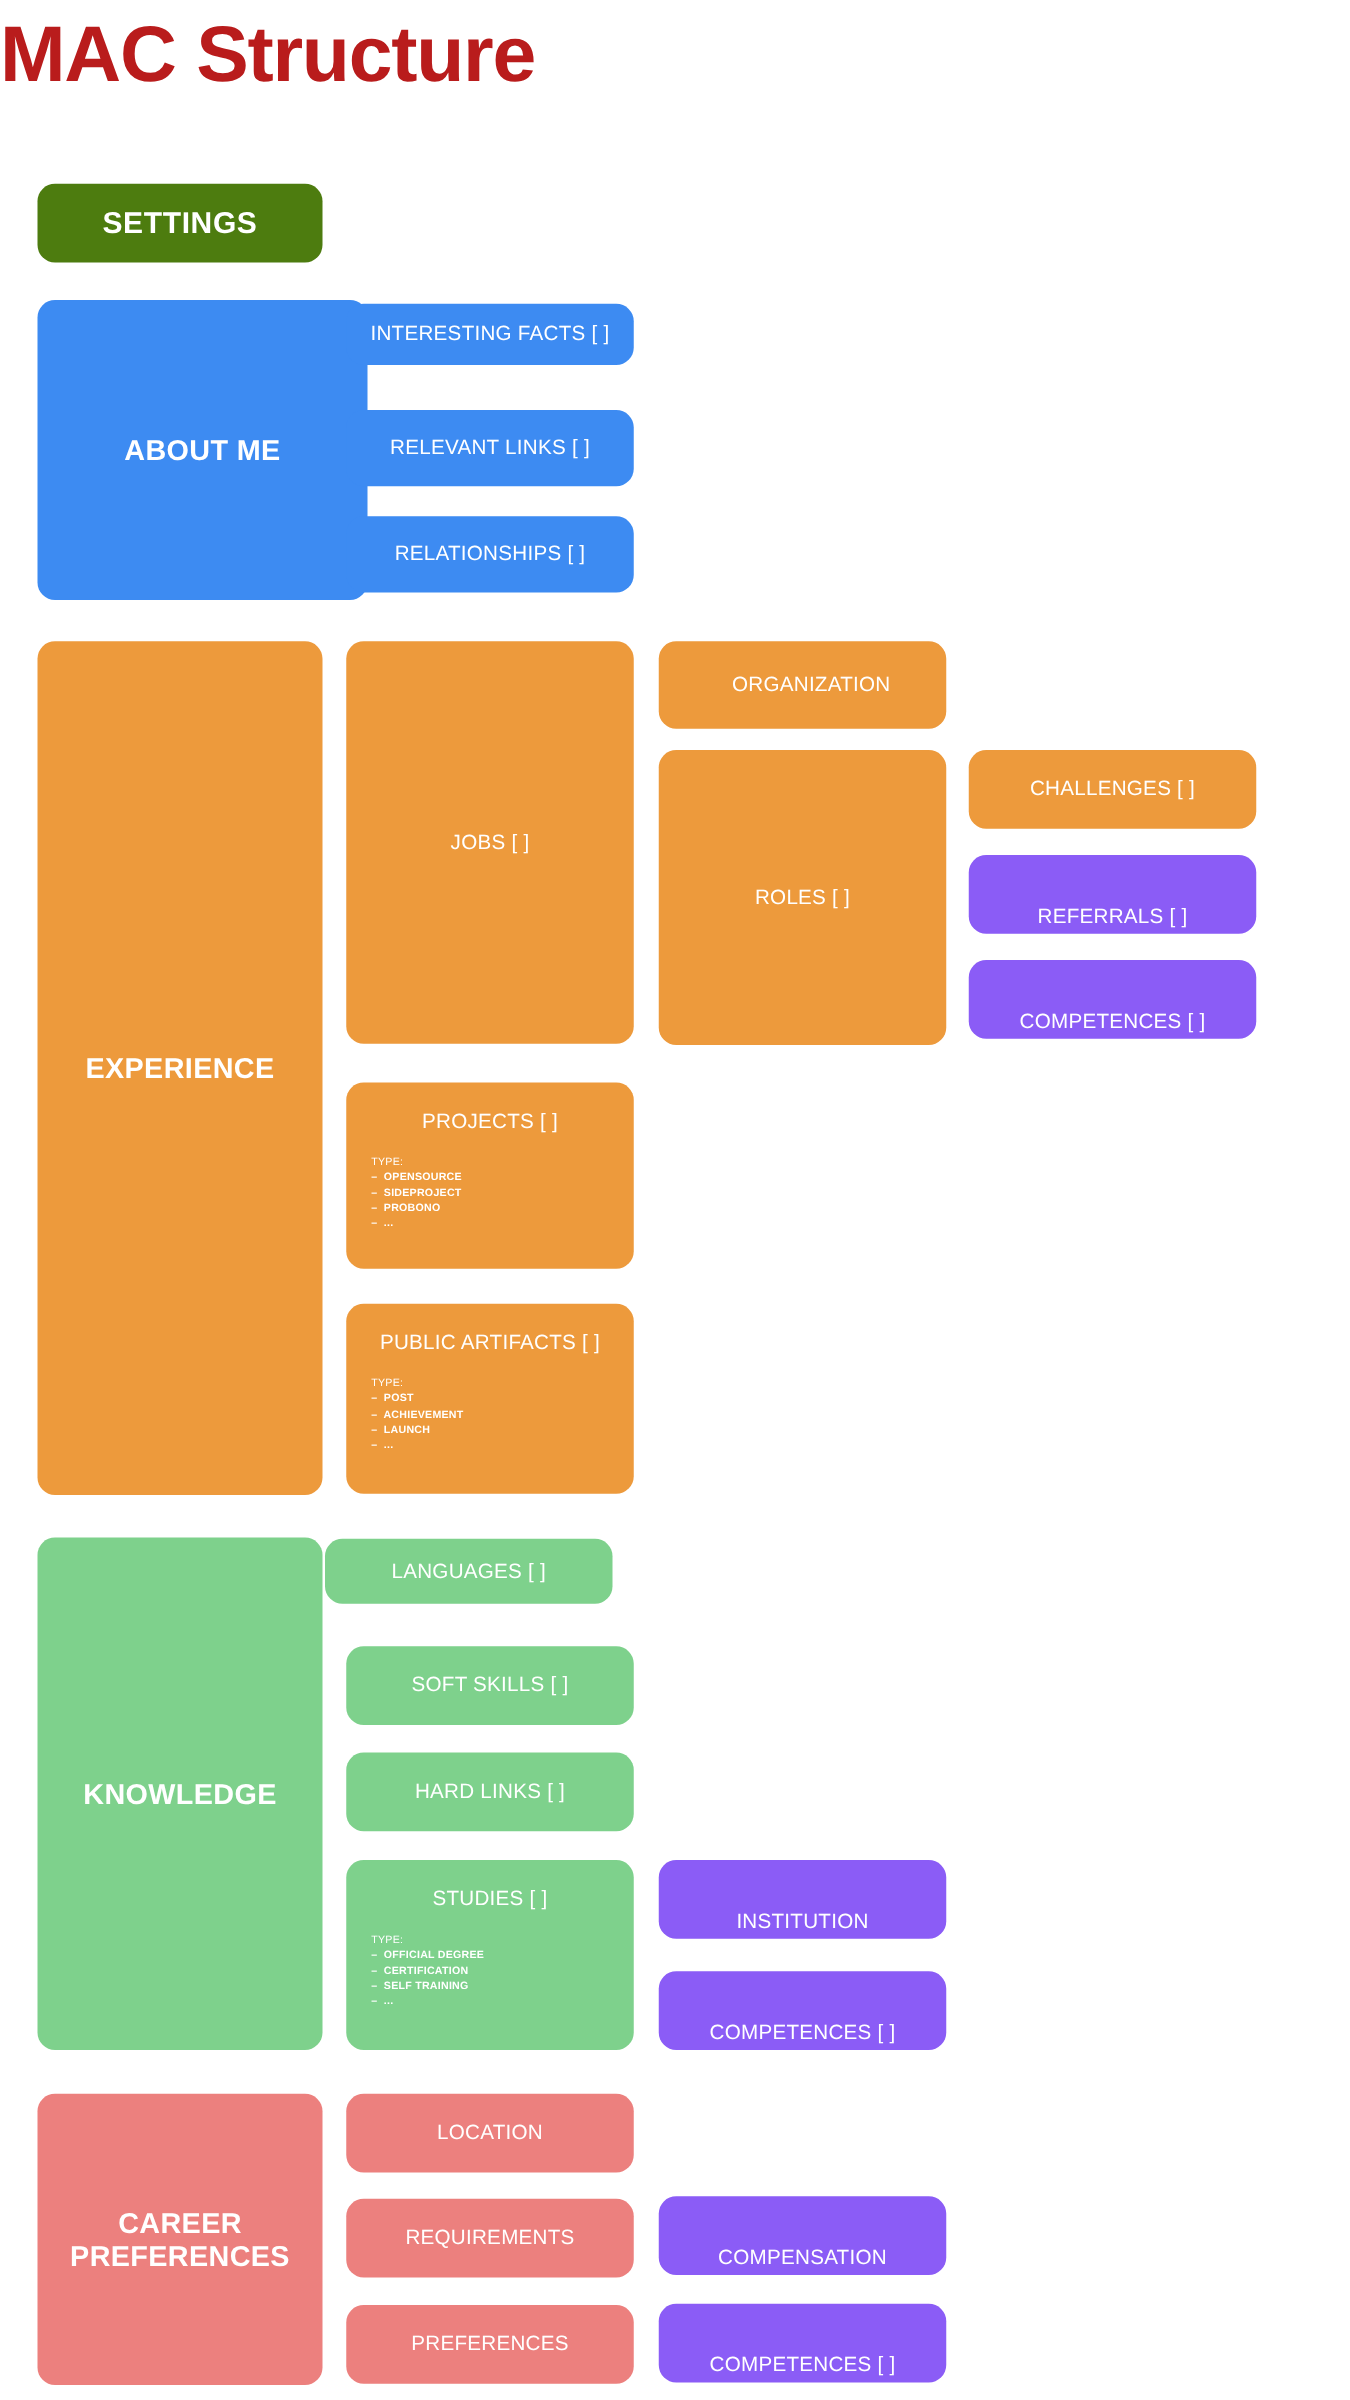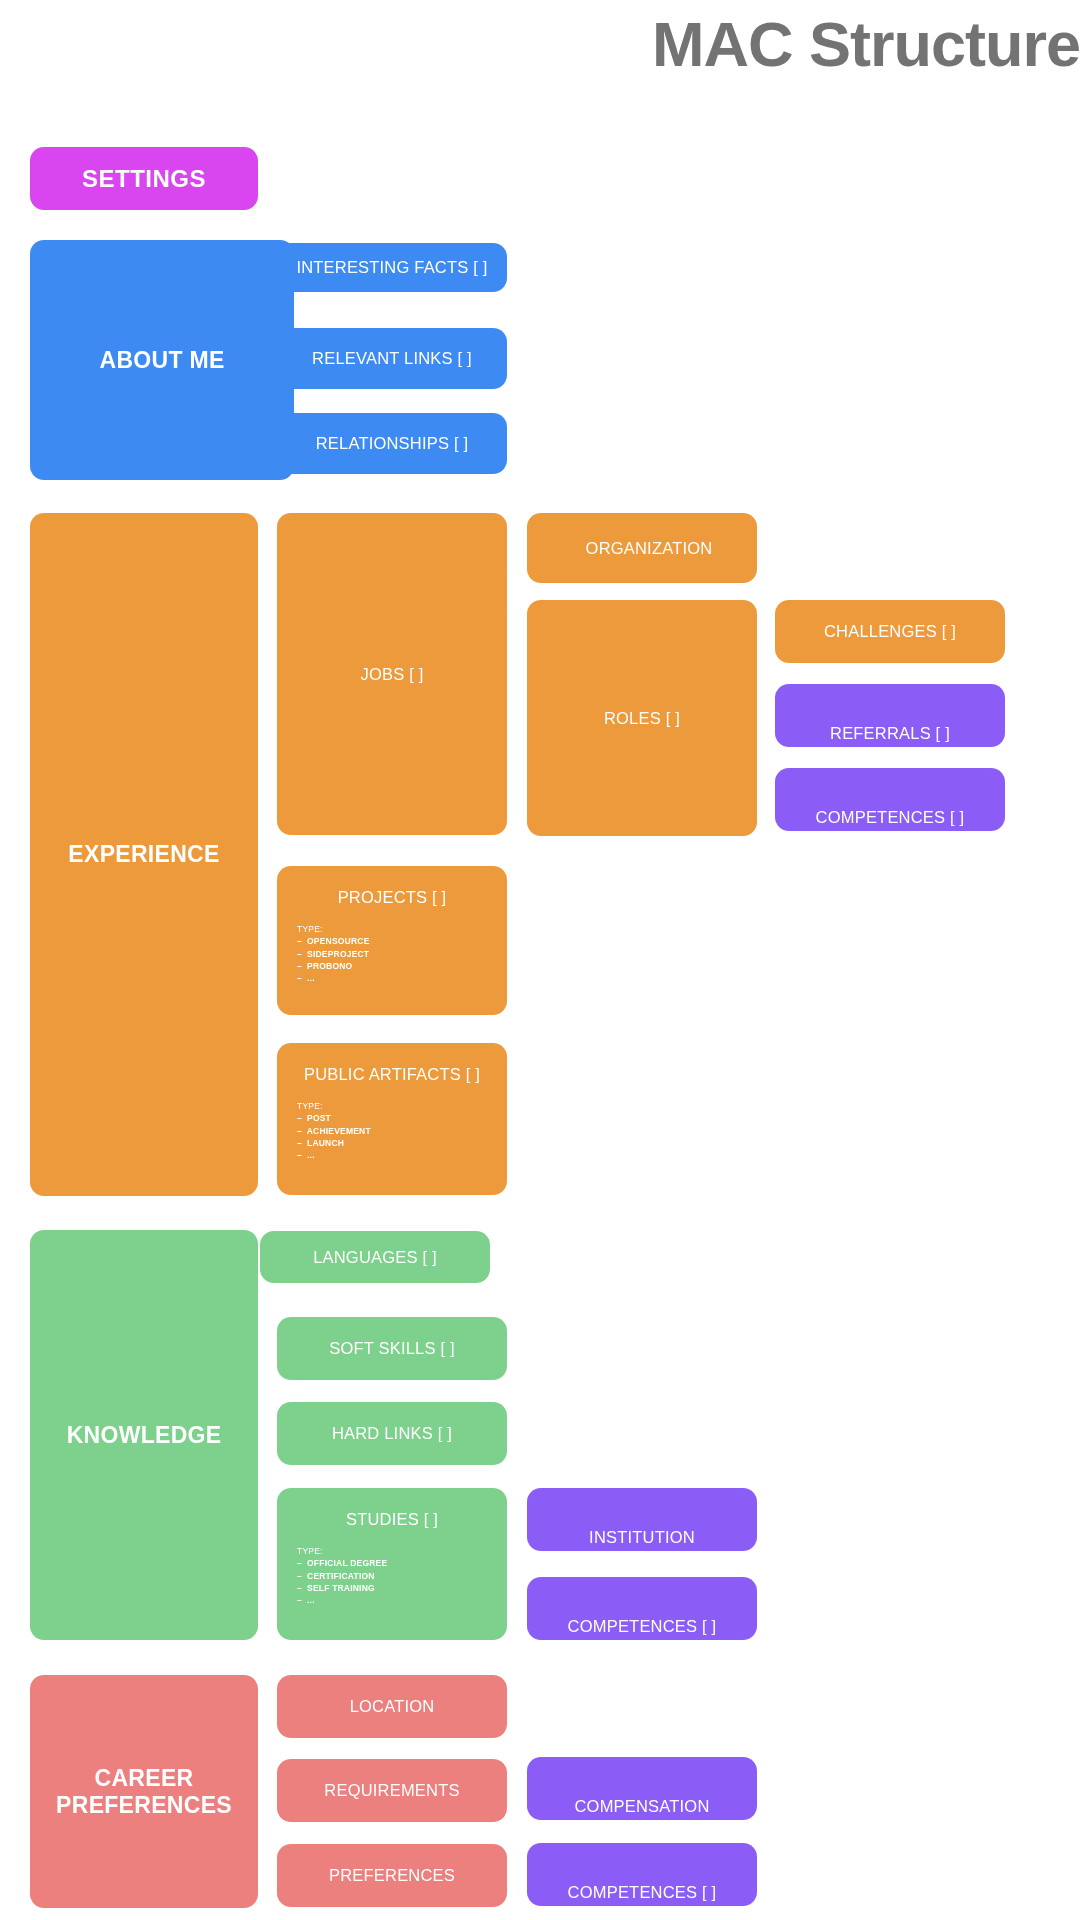--- a/index.html
+++ b/index.html
@@ -13,24 +13,24 @@
     position: relative;
     font-family: "Liberation Sans", sans-serif;
     overflow: hidden;
   }
 
   #page-title {
     position: absolute;
     left: 0;
     top: 8px;
     width: 1080px;
-    text-align: right;
+    text-align: left;
     font-size: 63px;
     font-weight: bold;
-    color: #737373;
+    color: #b91c1c;
     letter-spacing: -1px;
     line-height: 1.15;
   }
 
   .node {
     position: absolute;
     border-radius: 14px;
     color: #ffffff;
     display: flex;
     flex-direction: column;
@@ -41,21 +41,21 @@
     padding: 4px 6px;
   }
 
   .node-label {
     display: block;
     width: 100%;
     line-height: 1.15;
   }
 
   
-  .c-purple { background: #d946ef; }
+  .c-purple { background: #4d7c0f; }
   .c-blue   { background: #3d8bf2; }
   .c-orange { background: #ed9a3c; }
   .c-green  { background: #7ed18c; }
   .c-salmon { background: #ec807e; }
   .c-gray   { background: #8b5cf6; justify-content: flex-end; }
 
   
   .t-root {
     font-size: 23px;
     font-weight: bold;

